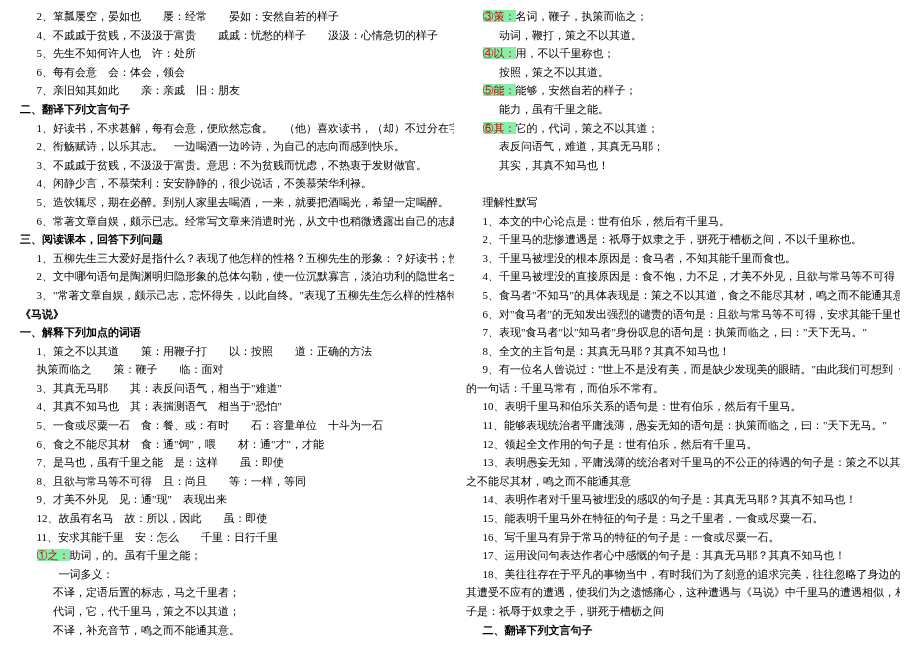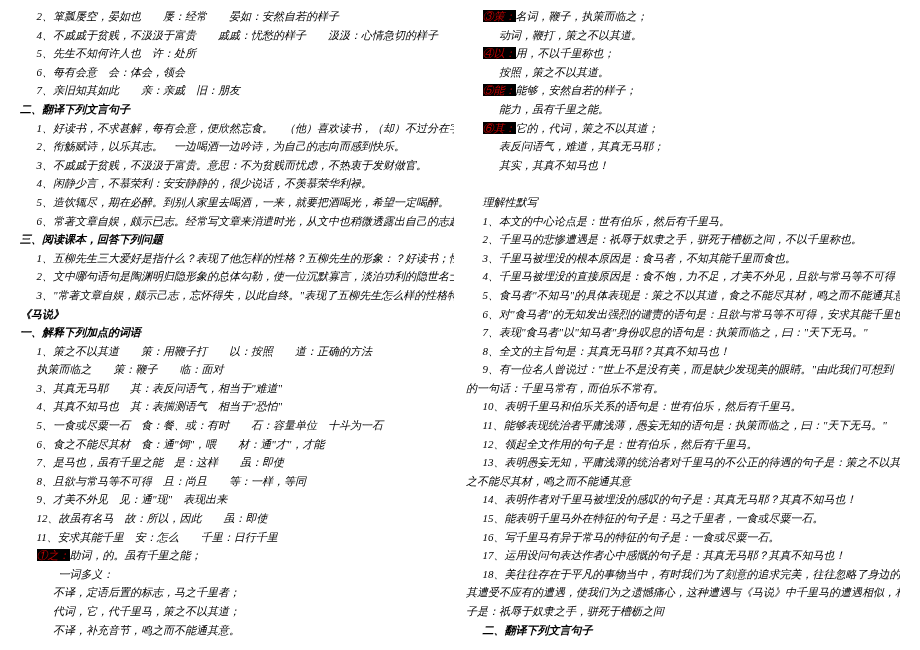--- a/index.html
+++ b/index.html
@@ -10,28 +10,27 @@
     font-family: "SimSun", "宋体", serif;
     font-size: 11px;
     line-height: 1.6;
     color: #000;
     display: flex;
     padding: 8px 14px;
   }
   .col {
     width: 50%;
     padding: 0 6px;
-    font-style: italic;
   }
   .line { margin-bottom: 1px; white-space: nowrap; overflow: hidden; }
   .indent1 { padding-left: 1.5em; }
   .indent2 { padding-left: 3em; }
   .bold { font-weight: bold; }
   .red { color: #c00000; }
-  .yellow-hl { background: #000000; }
+  .yellow-hl { background: #86efac; }
   .center { }
 </style>
 </head>
 <body>
 
 <div class="col">
   <div class="line indent1">2、箪瓢屡空，晏如也　　屡：经常　　晏如：安然自若的样子</div>
   <div class="line indent1">4、不戚戚于贫贱，不汲汲于富贵　　戚戚：忧愁的样子　　汲汲：心情急切的样子</div>
   <div class="line indent1">5、先生不知何许人也　许：处所</div>
   <div class="line indent1">6、每有会意　会：体会，领会</div>

